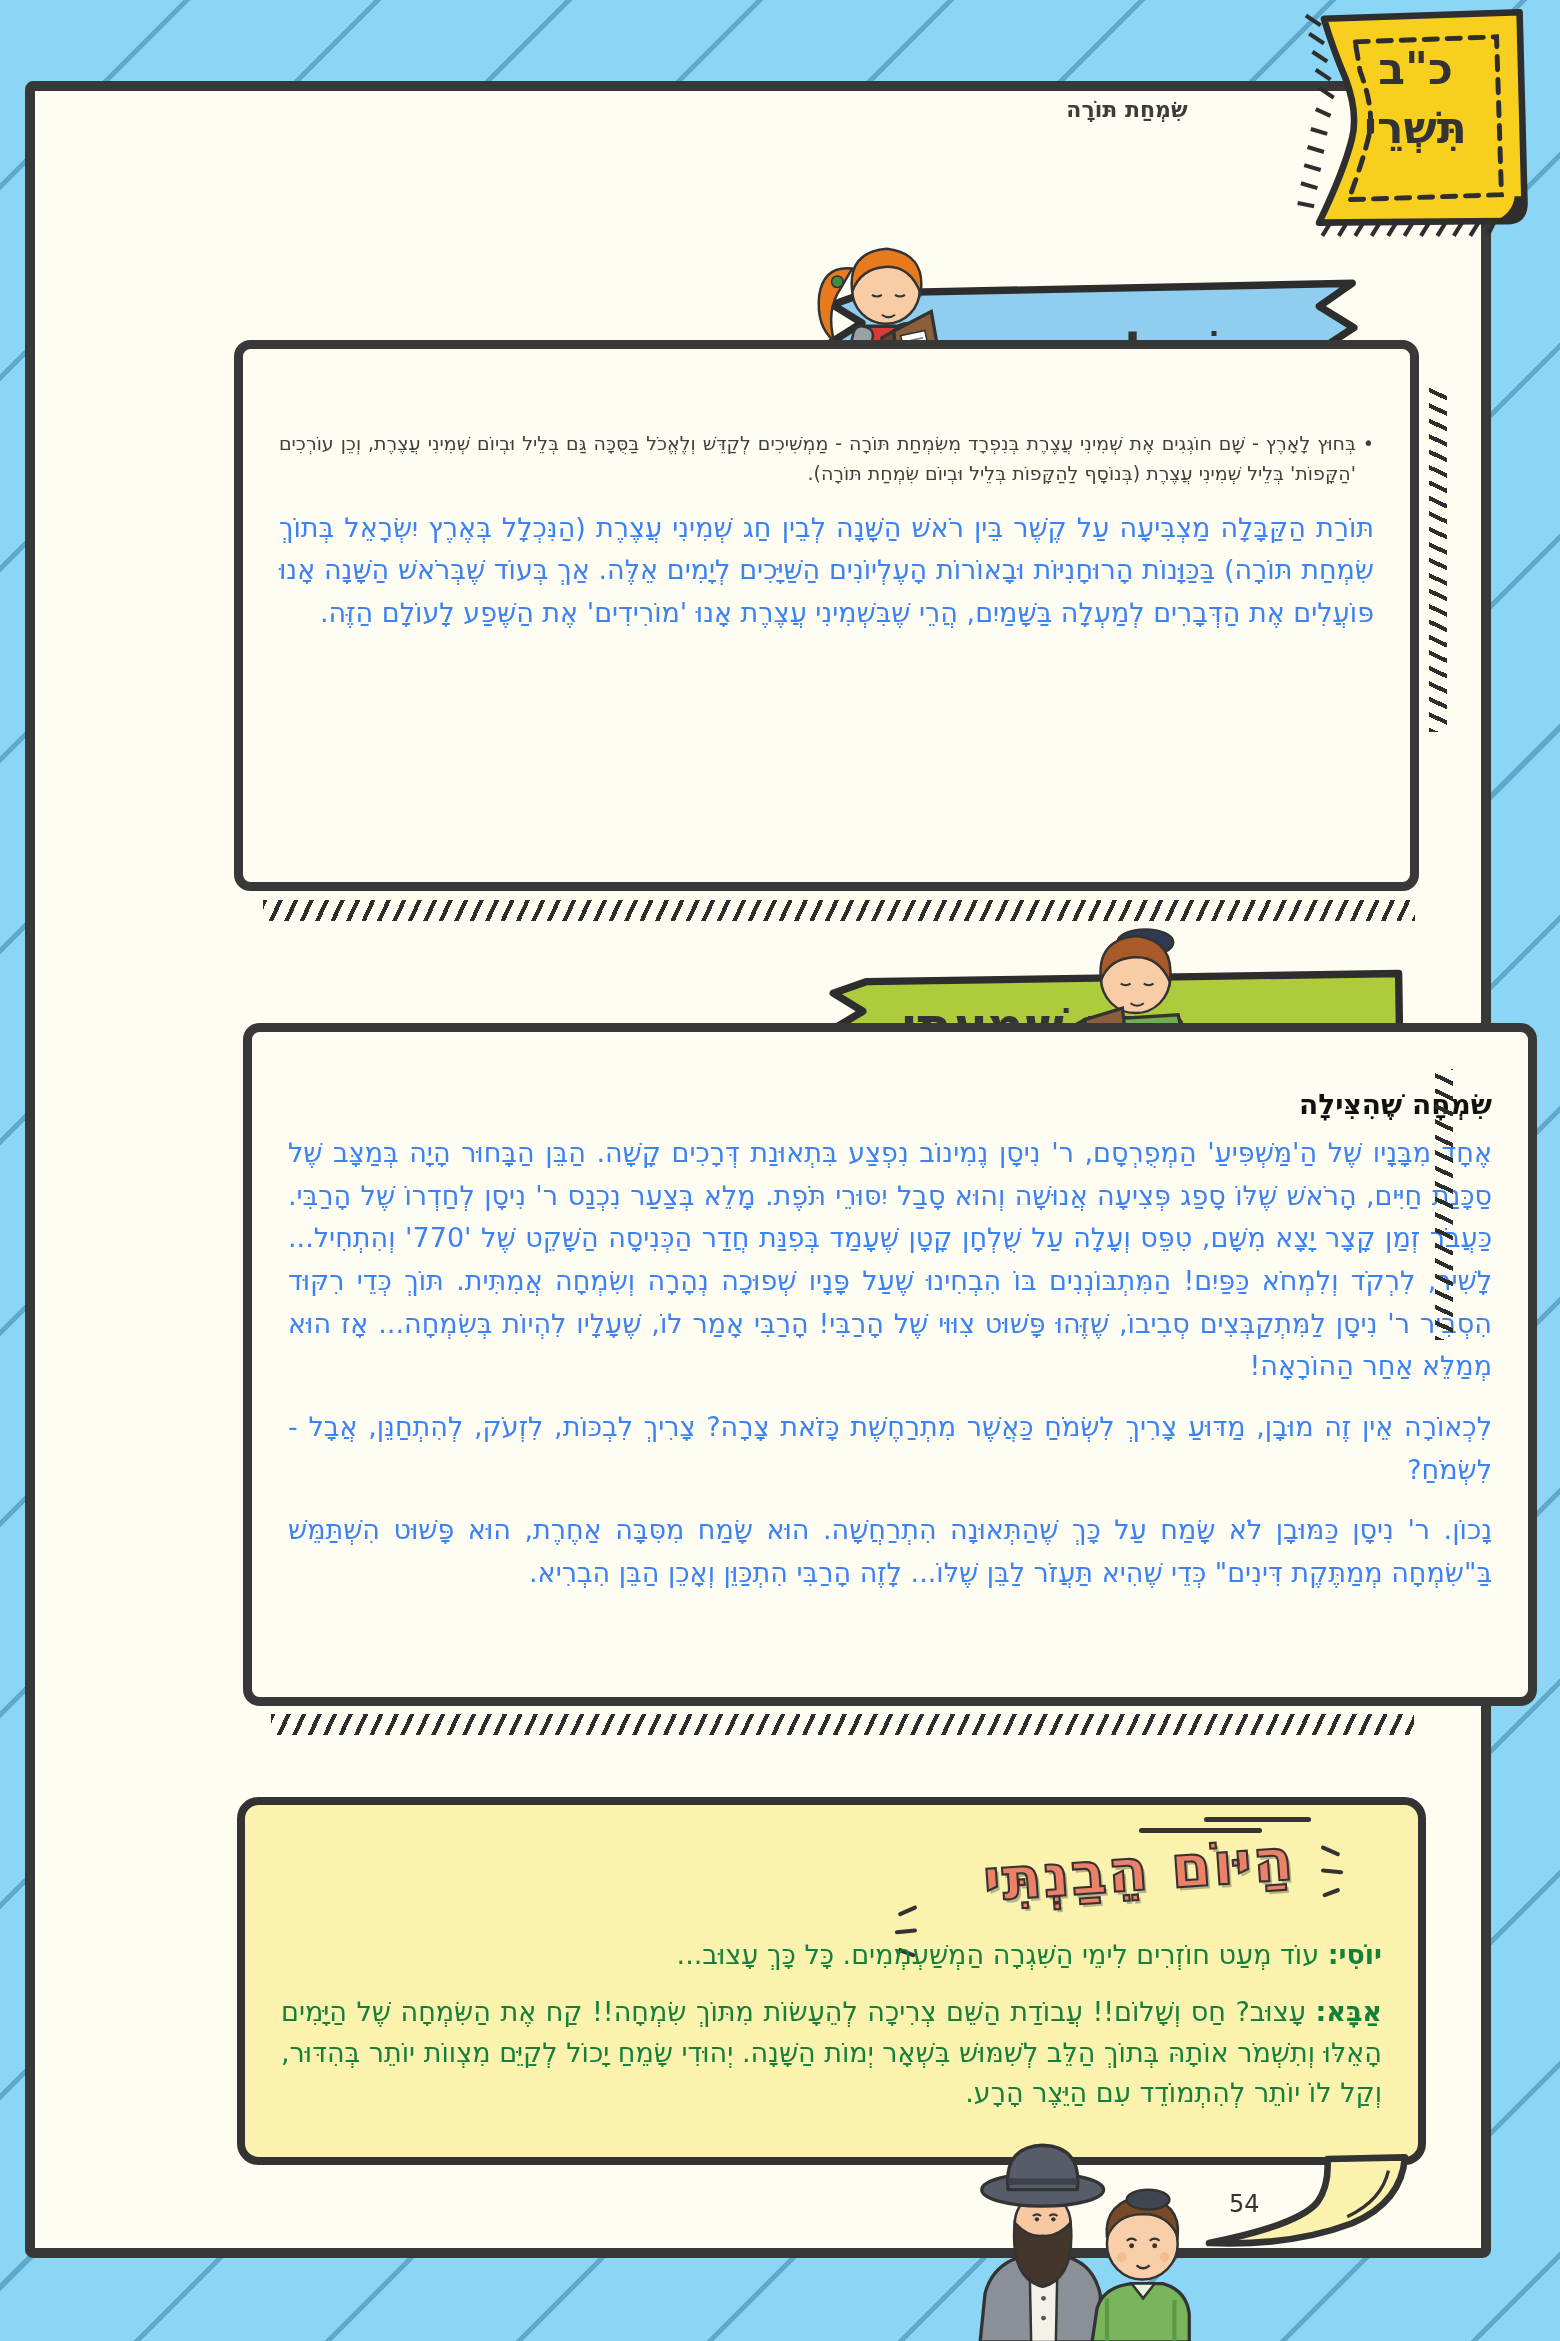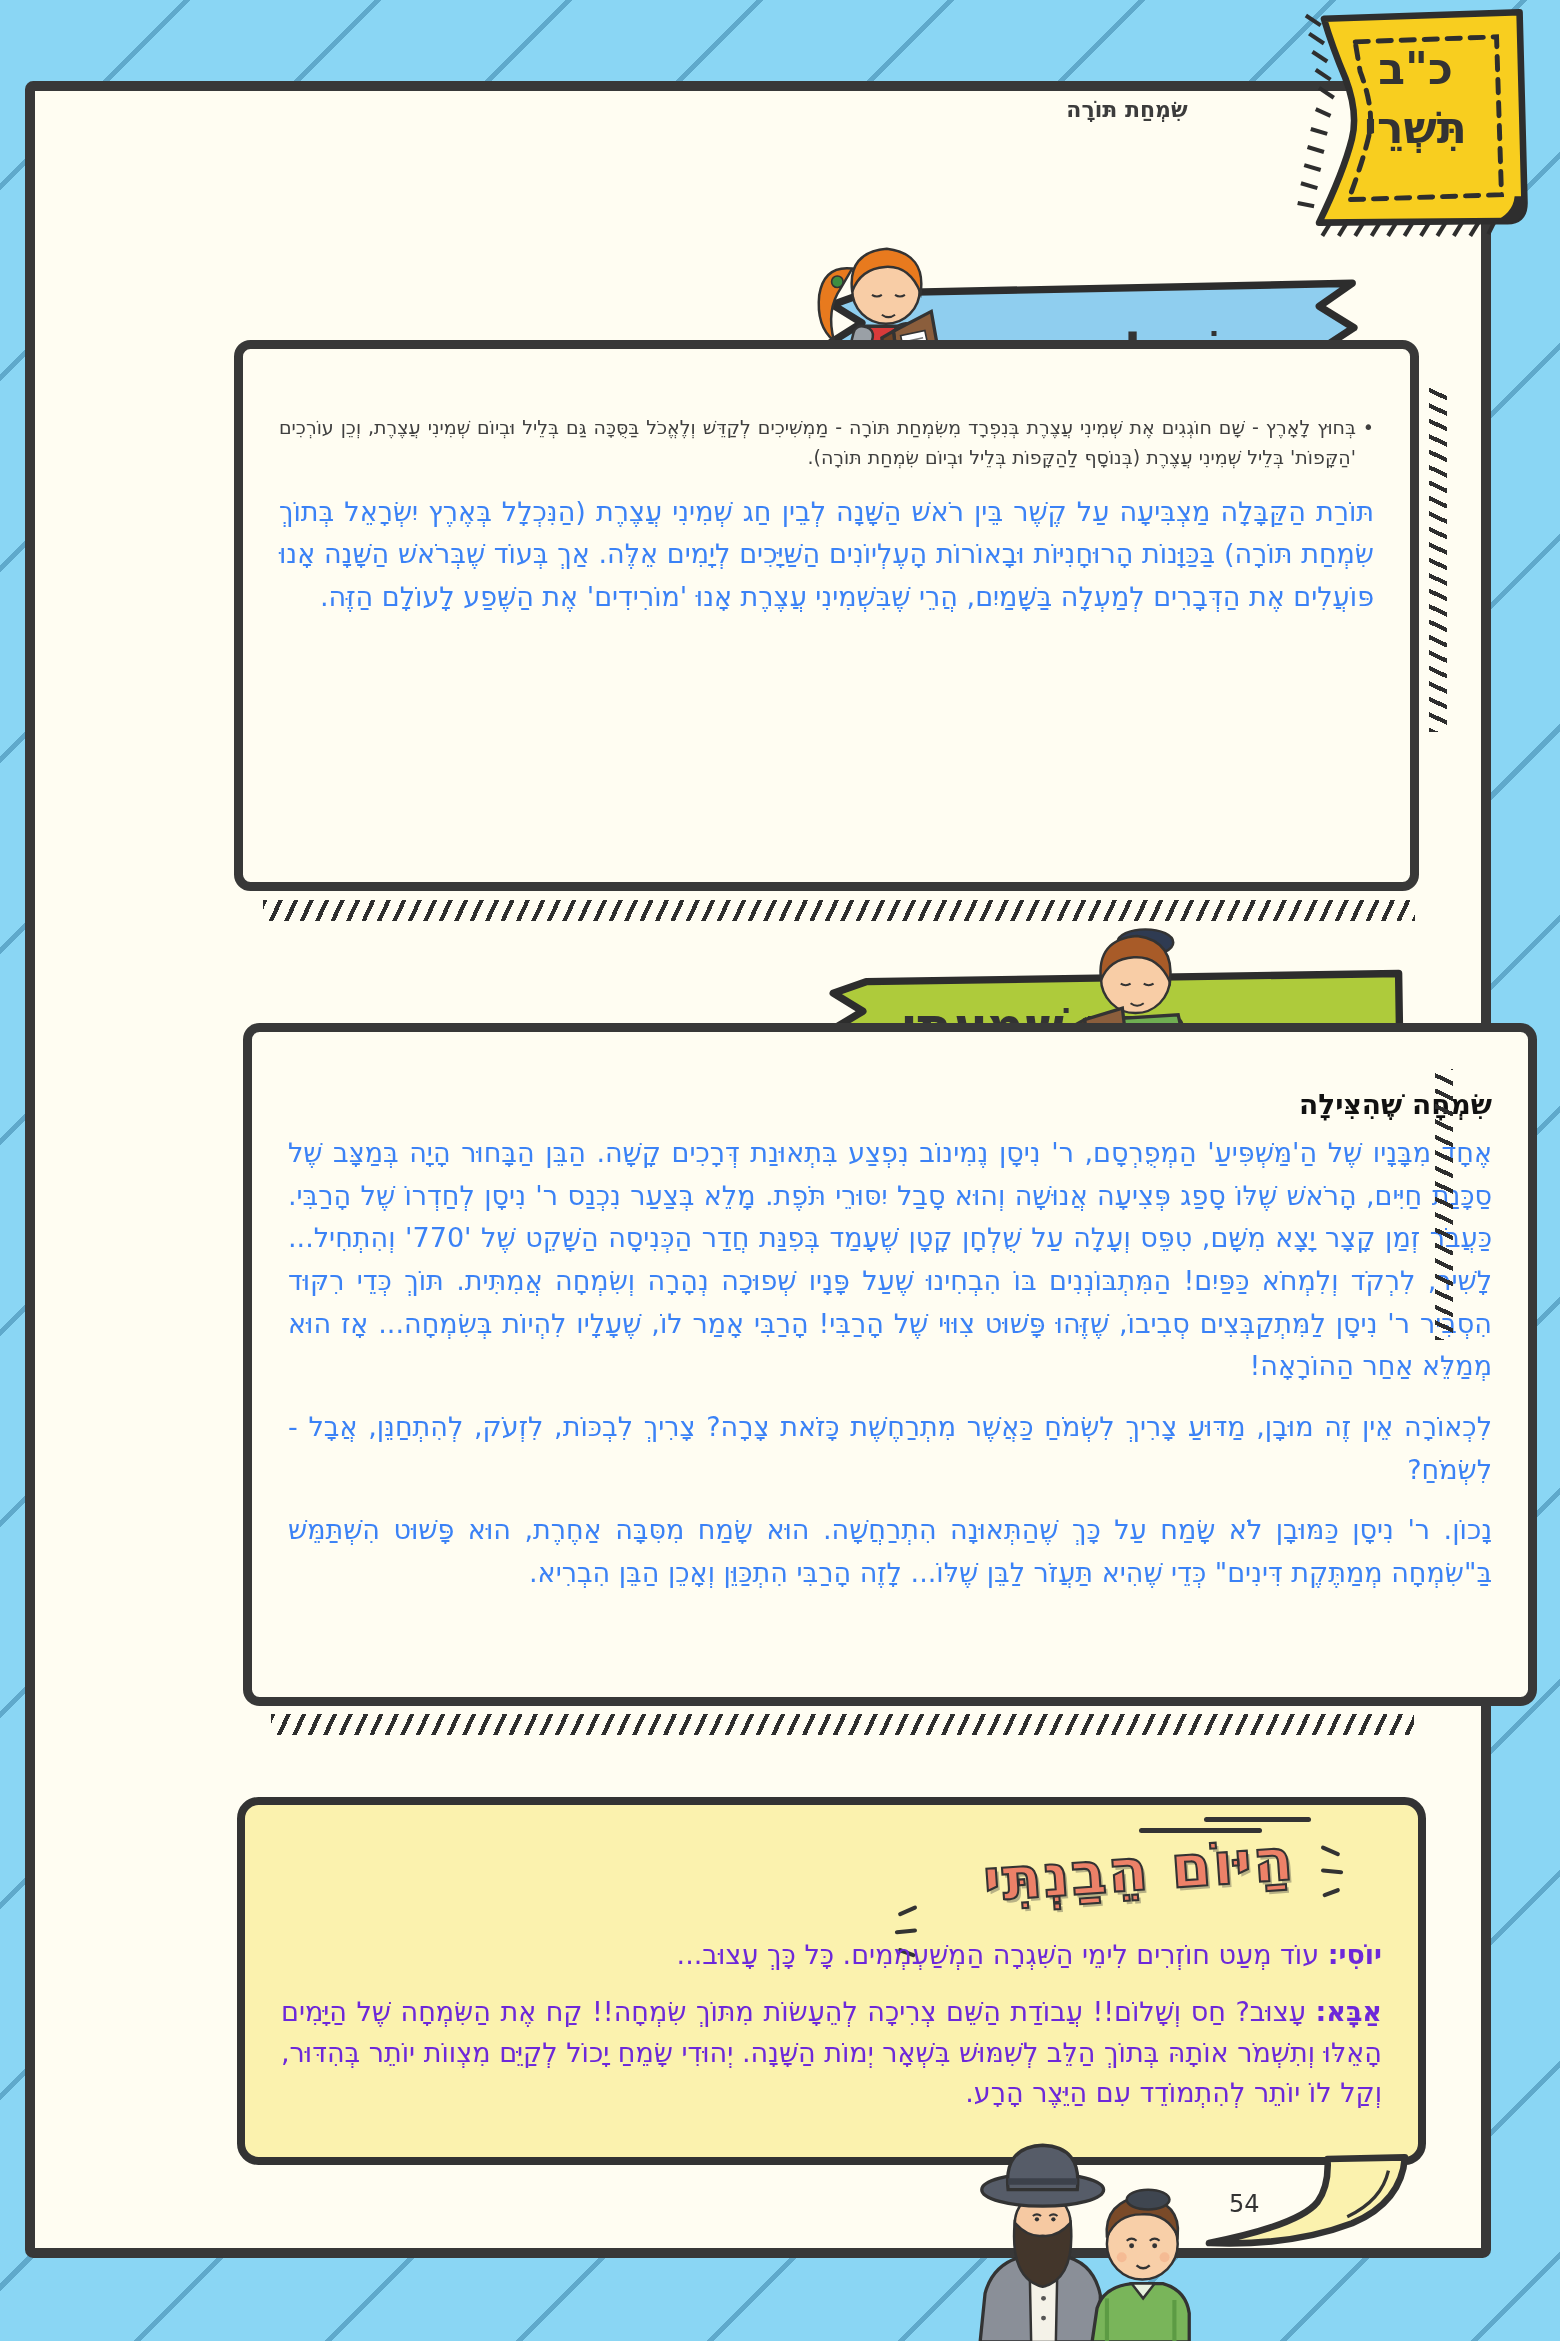--- a/index.html
+++ b/index.html
@@ -49,21 +49,21 @@
     position:absolute;left:237px;top:1797px;width:1189px;height:368px;
     background:#FBF2AE;border:8.2px solid #333;border-radius:21.4px;
   }
   .deco-dash{position:absolute;background:#333;border-radius:2.5px;height:5px;}
   .understood-title{
     position:absolute;top:31px;right:123px;
     font-size:58px;font-weight:bold;color:#ED8168;
     -webkit-text-stroke:2.1px #333;text-shadow:2.5px 3.3px 0 #33333355;
     transform:rotate(-4deg);letter-spacing:1.6px;
   }
-  .dialogue{position:absolute;left:36px;right:36px;top:130px;color:#6d28d9;
+  .dialogue{position:absolute;left:36px;right:36px;top:130px;color:#15803d;
     font-size:27px;line-height:1.5;text-align:justify;}
   .dialogue p{margin:0 0 16.5px 0;}
   .dialogue b{font-weight:bold;}
   .page-num{position:absolute;left:1229px;top:2190px;font-size:24px;color:#333;font-weight:normal;}
   svg{display:block;}
 </style>
 </head>
 <body>
 
 <div id="screen">
@@ -134,21 +134,21 @@
       <rect x="120" y="114" width="24" height="66" rx="10" transform="rotate(-18 132 146)" fill="#9aa0a6" stroke="#333" stroke-width="3"></rect>
       <path d="M112,124 L158,100 L170,168 L120,184 Z" fill="#8B5E3C" stroke="#333" stroke-width="4"></path>
       <path d="M112,124 L98,132 L104,192 L120,184 Z" fill="#6E4426" stroke="#333" stroke-width="4"></path>
       <rect x="124" y="126" width="30" height="34" fill="#fff" stroke="#333" stroke-width="2" transform="rotate(-12 139 143)"></rect>
       <line x1="130" y1="136" x2="148" y2="132" stroke="#777" stroke-width="2"></line>
       <line x1="132" y1="146" x2="150" y2="142" stroke="#777" stroke-width="2"></line>
     </svg>
   </div>
 
   <div class="tbox" style="left:234px;top:340px;width:1185px;height:551px;">
-    <div class="inner" style="padding-top:63px;">
+    <div class="inner" style="padding-top:79px;">
       <div class="bullets">
         <div class="bullet"><span>בְּחוּץ לָאָרֶץ - שָׁם חוֹגְגִים אֶת שְׁמִינִי עֲצֶרֶת בְּנִפְרָד מִשִּׂמְחַת תּוֹרָה - מַמְשִׁיכִים לְקַדֵּשׁ וְלֶאֱכֹל בַּסֻּכָּה גַּם בְּלֵיל וּבְיוֹם שְׁמִינִי עֲצֶרֶת, וְכֵן עוֹרְכִים 'הַקָּפוֹת' בְּלֵיל שְׁמִינִי עֲצֶרֶת (בְּנוֹסָף לַהַקָּפוֹת בְּלֵיל וּבְיוֹם שִׂמְחַת תּוֹרָה).</span></div>
       </div>
       <p class="bodytext">תּוֹרַת הַקַּבָּלָה מַצְבִּיעָה עַל קֶשֶׁר בֵּין רֹאשׁ הַשָּׁנָה לְבֵין חַג שְׁמִינִי עֲצֶרֶת (הַנִּכְלָל בְּאֶרֶץ יִשְׂרָאֵל בְּתוֹךְ שִׂמְחַת תּוֹרָה) בַּכַּוָּנוֹת הָרוּחָנִיּוֹת וּבָאוֹרוֹת הָעֶלְיוֹנִים הַשַּׁיָּכִים לְיָמִים אֵלֶּה. אַךְ בְּעוֹד שֶׁבְּרֹאשׁ הַשָּׁנָה אָנוּ פּוֹעֲלִים אֶת הַדְּבָרִים לְמַעְלָה בַּשָּׁמַיִם, הֲרֵי שֶׁבִּשְׁמִינִי עֲצֶרֶת אָנוּ 'מוֹרִידִים' אֶת הַשֶּׁפַע לָעוֹלָם הַזֶּה.</p>
     </div>
   </div>
   <div class="hatch-v" style="left:1429px;top:387px;width:18px;height:345px;"></div>
   <div class="hatch-h" style="left:263px;top:900px;width:1152px;height:21.4px;"></div>
 
   <div class="banner-wrap" style="left:790px;top:911px;width:642px;height:189px;">

